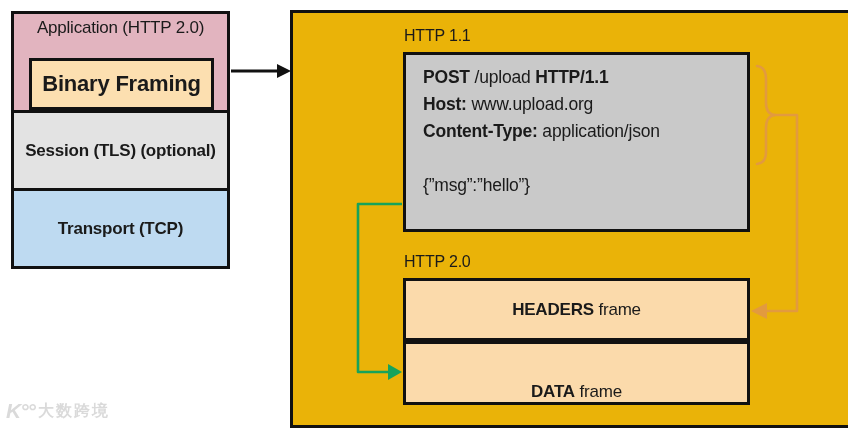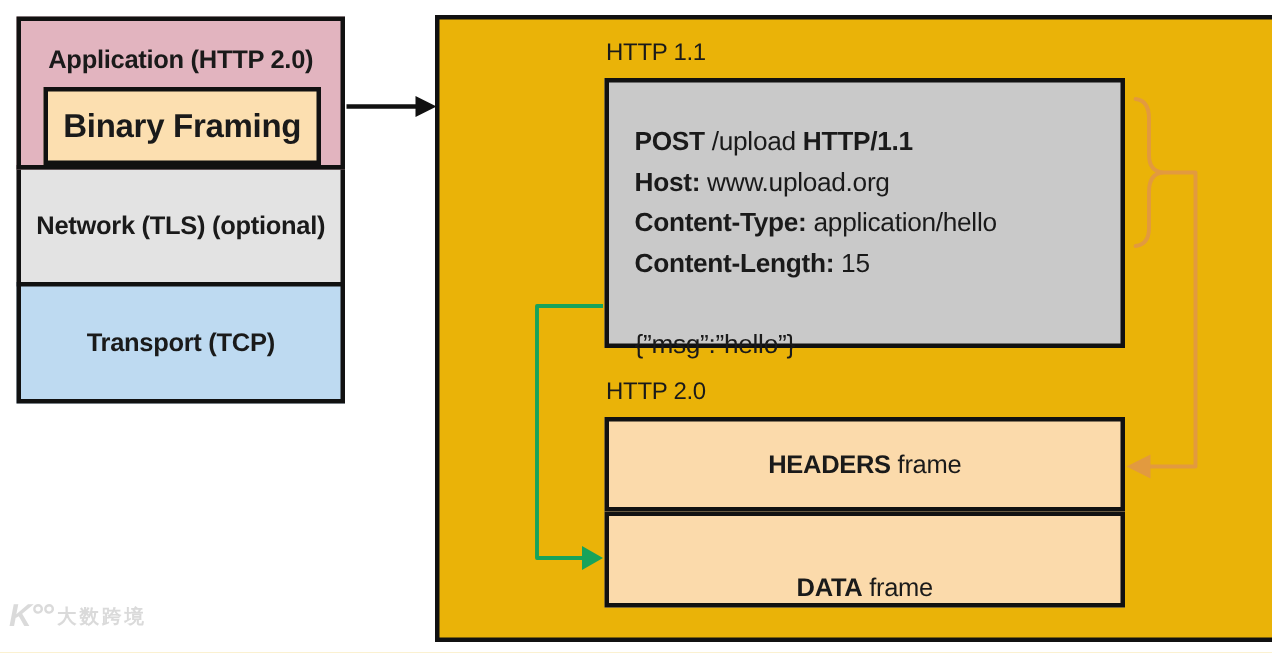--- a/index.html
+++ b/index.html
@@ -8,41 +8,41 @@
     font-family:"Liberation Sans",sans-serif;color:#1a1a1a;
   }
   
   .stack{position:absolute;left:11px;top:11px;width:219px;}
   .layer{
     box-sizing:border-box;border:3px solid var(--line_black,#111);
     margin-top:-3px;display:flex;align-items:center;justify-content:center;
     font-weight:bold;font-size:17px;letter-spacing:-0.2px;
   }
   .layer.app{margin-top:0;height:102px;background:var(--layer_application,#e2b4bf);display:block;position:relative;}
-  .app-label{text-align:center;margin-top:16px;font-weight:bold;font-size:17px;}
+  .app-label{text-align:center;margin-top:4px;font-weight:normal;font-size:17px;}
   .binary{
     position:absolute;left:15px;right:13px;bottom:0;height:52px;box-sizing:border-box;
     border:3px solid var(--line_black,#111);background:var(--layer_binary,#fcdfb0);
     display:flex;align-items:center;justify-content:center;font-weight:bold;font-size:22px;
   }
   .layer.session{height:81px;background:var(--layer_session,#e3e3e3);}
   .layer.transport{height:81px;background:var(--layer_transport,#bedaf1);}
   .layer.network{height:82px;background:var(--layer_network,#bfe3cc);}
   
   .panel{
     position:absolute;left:290px;top:10px;width:599px;height:418px;
     box-sizing:border-box;border:3px solid var(--line_black,#111);background:#eab308;
   }
   .proto-label{position:absolute;font-size:16px;font-weight:normal;letter-spacing:-0.2px;}
   .http11-label{left:111px;top:14px;}
   .http20-label{left:111px;top:240px;}
   .request-box{
     position:absolute;left:110px;top:39px;width:347px;height:180px;
     box-sizing:border-box;border:3px solid var(--line_black,#111);
-    background:var(--request_box,#c9c9c9);padding:26px 0 0 17px;
+    background:var(--request_box,#c9c9c9);padding:9px 0 0 17px;
   }
   .rq-line{font-size:17.5px;line-height:27px;white-space:pre;letter-spacing:-0.2px;}
   .rq-line .b{font-weight:bold;}
   .rq-blank{height:27px;}
   .frame-box{
     position:absolute;left:110px;width:347px;box-sizing:border-box;
     border:3px solid var(--line_black,#111);background:var(--frame_box,#fbdaab);
     display:flex;align-items:center;justify-content:center;
     font-size:17px;white-space:pre;letter-spacing:-0.2px;
   }
@@ -56,50 +56,49 @@
   .o-line{stroke:var(--accent_orange,#e29a3f);stroke-width:2.6;fill:none;stroke-linecap:round;stroke-linejoin:round;}
   .o-fill{fill:var(--accent_orange,#e29a3f);stroke:none;}
   .g-line{stroke:var(--accent_green,#17a35b);stroke-width:2.6;fill:none;stroke-linejoin:round;}
   .g-fill{fill:var(--accent_green,#17a35b);stroke:none;}
   
   .watermark{
     position:absolute;left:6px;top:399px;display:flex;align-items:center;gap:3px;
     color:rgba(140,140,140,0.32);font-weight:bold;user-select:none;
   }
   .wm-icon{font-size:21px;font-style:italic;letter-spacing:-1px;}
-  .wm-text{font-size:13px;letter-spacing:2px;}
+  .wm-text{font-size:16px;letter-spacing:2px;}
 </style>
 </head>
 <body>
 
 <div class="canvas">
 
   <div class="stack">
     <div class="layer app">
       <div class="app-label">Application (HTTP 2.0)</div>
       <div class="binary">
         <span>Binary Framing</span>
       </div>
     </div>
     <div class="layer session">
-      <span>Network (TLS) (optional)</span>
+      <span>Session (TLS) (optional)</span>
     </div>
     <div class="layer transport">
       <span>Transport (TCP)</span>
     </div>
   </div>
 
   <div class="panel">
     <div class="proto-label http11-label">HTTP 1.1</div>
 
     <div class="request-box">
       <div class="rq-line"><span class="b">POST</span><span> /upload </span><span class="b">HTTP/1.1</span></div>
       <div class="rq-line"><span class="b">Host:</span><span> www.upload.org</span></div>
-      <div class="rq-line"><span class="b">Content-Type:</span><span> application/hello</span></div>
-      <div class="rq-line"><span class="b">Content-Length:</span><span> 15</span></div>
+      <div class="rq-line"><span class="b">Content-Type:</span><span> application/json</span></div>
       <div class="rq-line rq-blank"></div>
       <div class="rq-line">{”msg”:”hello”}</div>
     </div>
 
     <div class="proto-label http20-label">HTTP 2.0</div>
 
     <div class="frame-box headers-box"><span class="b">HEADERS</span><span> frame</span></div>
     <div class="frame-box data-box"><span class="b">DATA</span><span> frame</span></div>
   </div>
 

